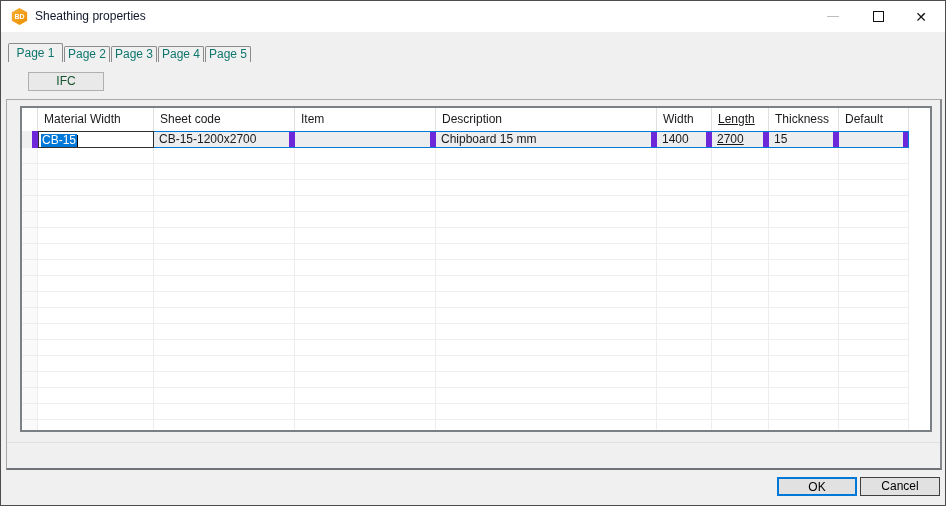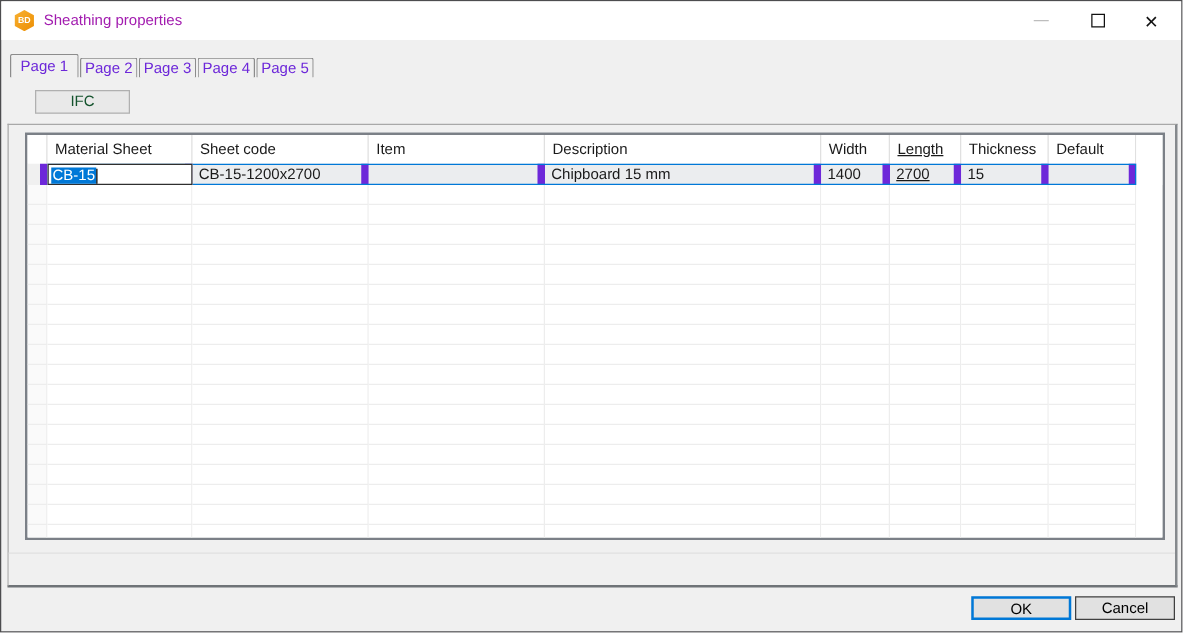--- a/index.html
+++ b/index.html
@@ -13,35 +13,35 @@
 
   
   .titlebar { position:absolute; left:0; top:0; right:0; height:31px; background:#ffffff; }
   .app-icon {
     position:absolute; left:10px; top:7px; width:17px; height:17px;
     background:linear-gradient(135deg,#f8b133,#ec8d00);
     clip-path:polygon(50% 0,95% 25%,95% 75%,50% 100%,5% 75%,5% 25%);
     display:flex; align-items:center; justify-content:center;
     color:#fff; font-size:7px; font-weight:bold; letter-spacing:0;
   }
-  .title-text { position:absolute; left:34px; top:0; height:31px; line-height:31px; color:#a21caf; }
+  .title-text { position:absolute; left:34px; top:0; height:31px; line-height:31px; color:#0f172a; }
   .win-btn { position:absolute; top:0; width:40px; height:31px; display:flex; align-items:center; justify-content:center; }
   .btn-min { right:92px; }
   .btn-max { right:47px; }
   .btn-close { right:4px; }
   .glyph-min { width:12px; height:1px; background:#bdbdbd; }
   .glyph-max { width:11px; height:11px; border:1px solid #111; background:transparent; }
   .glyph-close { font-size:14px; color:#111; line-height:1; }
 
   
   .tabstrip { position:absolute; left:7px; top:42px; height:19px; display:flex; align-items:flex-end; }
   .tab {
     height:16px; line-height:15px; text-align:center; width:46px;
     background:#f0f0f0; border:1px solid #8c8c8c; border-bottom:none;
-    border-radius:2px 2px 0 0; margin-right:1px; color:#6d28d9; cursor:default;
+    border-radius:2px 2px 0 0; margin-right:1px; color:#0f766e; cursor:default;
   }
   .tab.active { height:19px; line-height:18px; width:55px; background:#f0f0f0; position:relative; z-index:2; }
 
   
   .ifc-btn {
     position:absolute; left:27px; top:71px; width:76px; height:19px;
     background:#e9e9e9; border:1px solid #b0b0b0; text-align:center; line-height:17px; color:#14532d;
   }
 
   
@@ -135,21 +135,21 @@
   </div>
 
   <div class="ifc-btn">IFC</div>
 
   <div class="panel">
 
     <div class="grid">
 
       <div class="g-row g-head">
         <div class="cell col-rowhdr"></div>
-        <div class="cell col-mat">Material Sheet</div>
+        <div class="cell col-mat">Material Width</div>
         <div class="cell col-sheet">Sheet code</div>
         <div class="cell col-item">Item</div>
         <div class="cell col-desc">Description</div>
         <div class="cell col-width">Width</div>
         <div class="cell col-len">Length</div>
         <div class="cell col-thick">Thickness</div>
         <div class="cell col-def">Default</div>
         <div class="cell col-fill"></div>
       </div>
 

